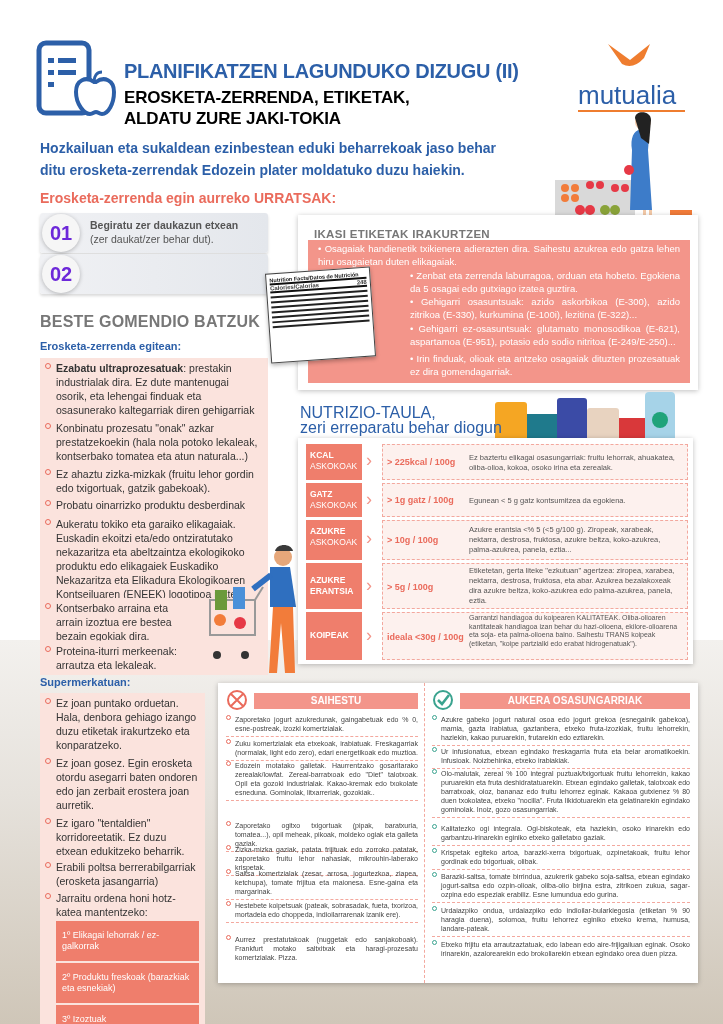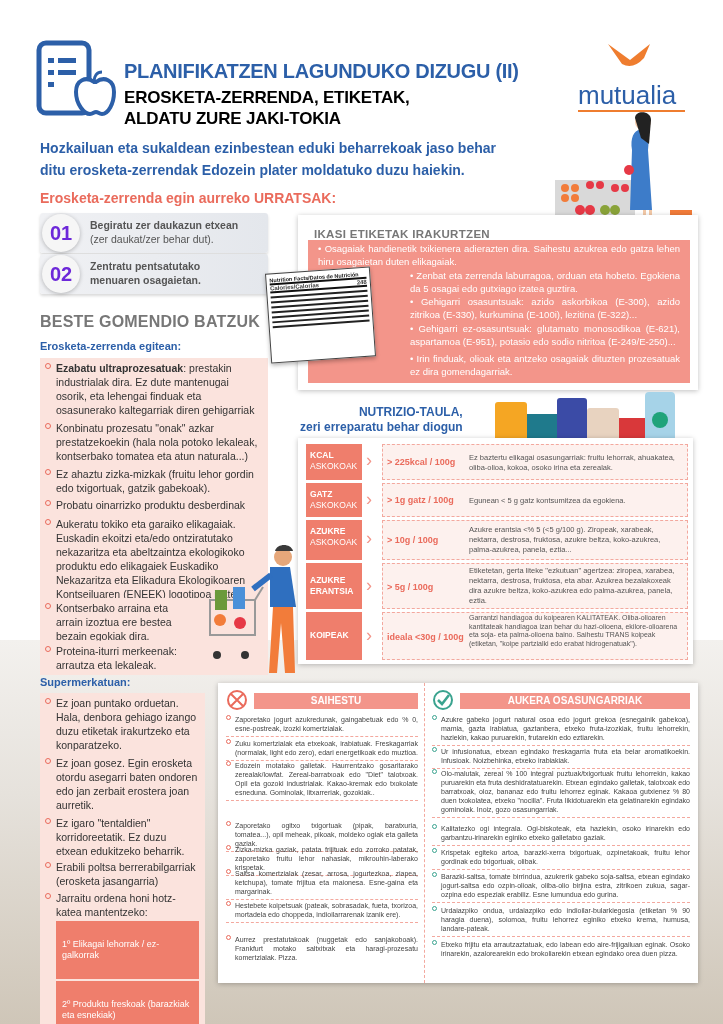--- a/index.html
+++ b/index.html
@@ -41,34 +41,34 @@
     font-size: 20px; text-align: center; line-height: 38px; }
   .step-text { position: absolute; left: 50px; top: 5px; font-size: 10.5px; color: #555; line-height: 14px; }
   .step-text b { color: #555; }
 
   .gomendio-title { position: absolute; left: 40px; top: 313px; font-size: 16px; font-weight: bold; color: #777; letter-spacing: 0.2px; }
   .sub-title { position: absolute; left: 40px; font-size: 11px; font-weight: bold; color: #2c5fa8; }
 
   .tip { position: absolute; left: 40px; width: 228px; background: #fbe3dd; font-size: 10.5px; color: #333; line-height: 14px; padding: 3px 6px 3px 16px; }
   .tip .bullet { position: absolute; left: 5px; top: 5px; width: 6px; height: 6px; border: 1px solid #ea6b5c; border-radius: 50%; }
   .tip-narrow { width: 165px; }
-  .order-item { background: #ef7e6c; color: #fff; font-size: 9px; line-height: 11px; padding: 18px 6px; margin-top: 2px; }
+  .order-item { background: #ef7e6c; color: #fff; font-size: 9px; line-height: 11px; padding: 9px 6px; margin-top: 2px; }
 
   
   .label-card { position: absolute; left: 298px; top: 215px; width: 400px; height: 175px; background: #fff;
     box-shadow: 0 1px 5px rgba(0,0,0,0.25); }
   .label-title { position: absolute; left: 16px; top: 13px; font-size: 11.5px; font-weight: bold; color: #777; letter-spacing: 0.3px; }
   .label-pink { position: absolute; left: 10px; top: 25px; width: 382px; height: 143px; background: #f3958a; }
   .label-pink p { position: absolute; color: #fff; font-size: 9.5px; line-height: 12.5px; text-align: justify; }
   .label-img { position: absolute; left: 268px; top: 270px; width: 105px; height: 90px; background: #fff;
     border: 1px solid #444; transform: rotate(-4deg); box-shadow: 0 2px 4px rgba(0,0,0,0.3); padding: 3px; }
   .label-img .r { height: 2px; background: #222; margin: 3px 0; }
   .label-img .t { font-size: 5.5px; font-weight: bold; color: #111; border-bottom: 2px solid #111; }
 
-  .nut-title { position: absolute; left: 300px; top: 405px; font-size: 12px; font-weight: bold; color: #2c5fa8; line-height: 15px; text-align: right; }
+  .nut-title { position: absolute; left: 300px; top: 405px; font-size: 16px; font-weight: normal; color: #2c5fa8; line-height: 15px; }
   .nut-card { position: absolute; left: 298px; top: 438px; width: 395px; height: 226px; background: #fff;
     box-shadow: 0 1px 5px rgba(0,0,0,0.25); }
   .nut-row { position: absolute; left: 8px; width: 380px; }
   .nut-key { position: absolute; left: 0; top: 0; width: 56px; background: #ef7e6c; color: #fff; font-size: 8.5px; font-weight: bold; padding: 6px 4px; line-height: 11px; }
   .nut-key span { font-weight: normal; }
   .nut-arrow { position: absolute; left: 60px; width: 12px; color: #f3958a; font-size: 18px; }
   .nut-val { position: absolute; left: 76px; top: 0; width: 306px; border: 1px dashed #f3a89e; background: #fdf1ee; }
   .nut-val .v { position: absolute; left: 4px; font-size: 9px; font-weight: bold; color: #ea6b5c; }
   .nut-val .d { position: absolute; left: 86px; right: 4px; font-size: 7.5px; color: #555; line-height: 10px; }
 
@@ -140,24 +140,20 @@
 
 <div class="step" style="top:213px">
   <div class="step-num">01</div>
   <div class="step-text">
     <b>Begiratu zer daukazun etxean</b><br>
     <span>(zer daukat/zer behar dut).</span>
   </div>
 </div>
 <div class="step" style="top:254px">
   <div class="step-num">02</div>
-  <div class="step-text">
-    <b>Zentratu pentsatutako</b><br>
-    <b>menuaren osagaietan.</b>
-  </div>
 </div>
 
 <div class="gomendio-title">BESTE GOMENDIO BATZUK</div>
 <div class="sub-title" style="top:340px">Erosketa-zerrenda egitean:</div>
 
 <div class="tip" style="top:358px"><span class="bullet"></span><b>Ezabatu ultraprozesatuak</b><span>: prestakin industrialak dira. Ez dute mantenugai osorik, eta lehengai finduak eta osasunerako kaltegarriak diren gehigarriak dituzte.</span></div>
 <div class="tip" style="top:418px"><span class="bullet"></span><span>Konbinatu prozesatu "onak" azkar prestatzekoekin (hala nola potoko lekaleak, kontserbako tomatea eta atun naturala...)</span></div>
 <div class="tip" style="top:464px"><span class="bullet"></span><span>Ez ahaztu zizka-mizkak (fruitu lehor gordin edo txigortuak, gatzik gabekoak).</span></div>
 <div class="tip" style="top:495px"><span class="bullet"></span><span>Probatu oinarrizko produktu desberdinak astero.</span></div>
 <div class="tip" style="top:514px"><span class="bullet"></span><span>Aukeratu tokiko eta garaiko elikagaiak. Euskadin ekoitzi eta/edo ontziratutako nekazaritza eta abeltzaintza ekologikoko produktu edo elikagaiek Euskadiko Nekazaritza eta Elikadura Ekologikoaren Kontseiluaren (ENEEK) logotipoa izaten dute etiketan.</span></div>

